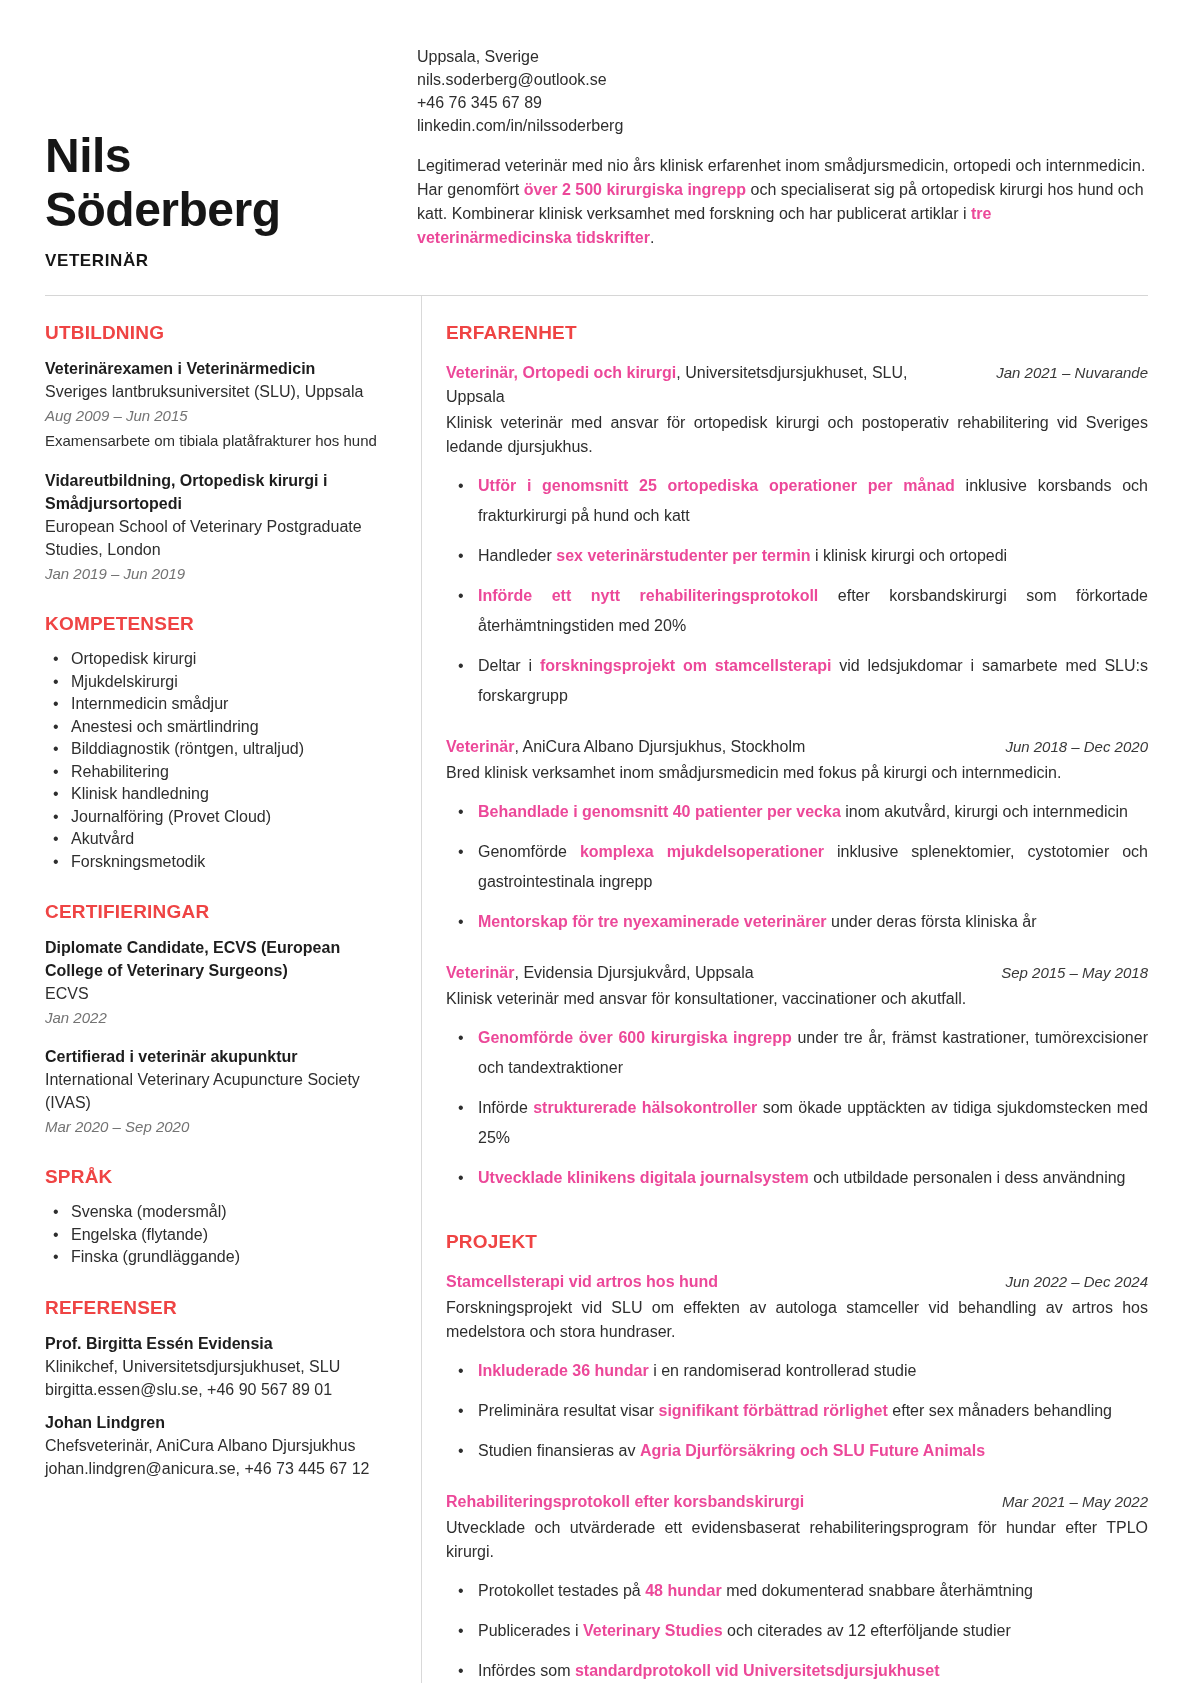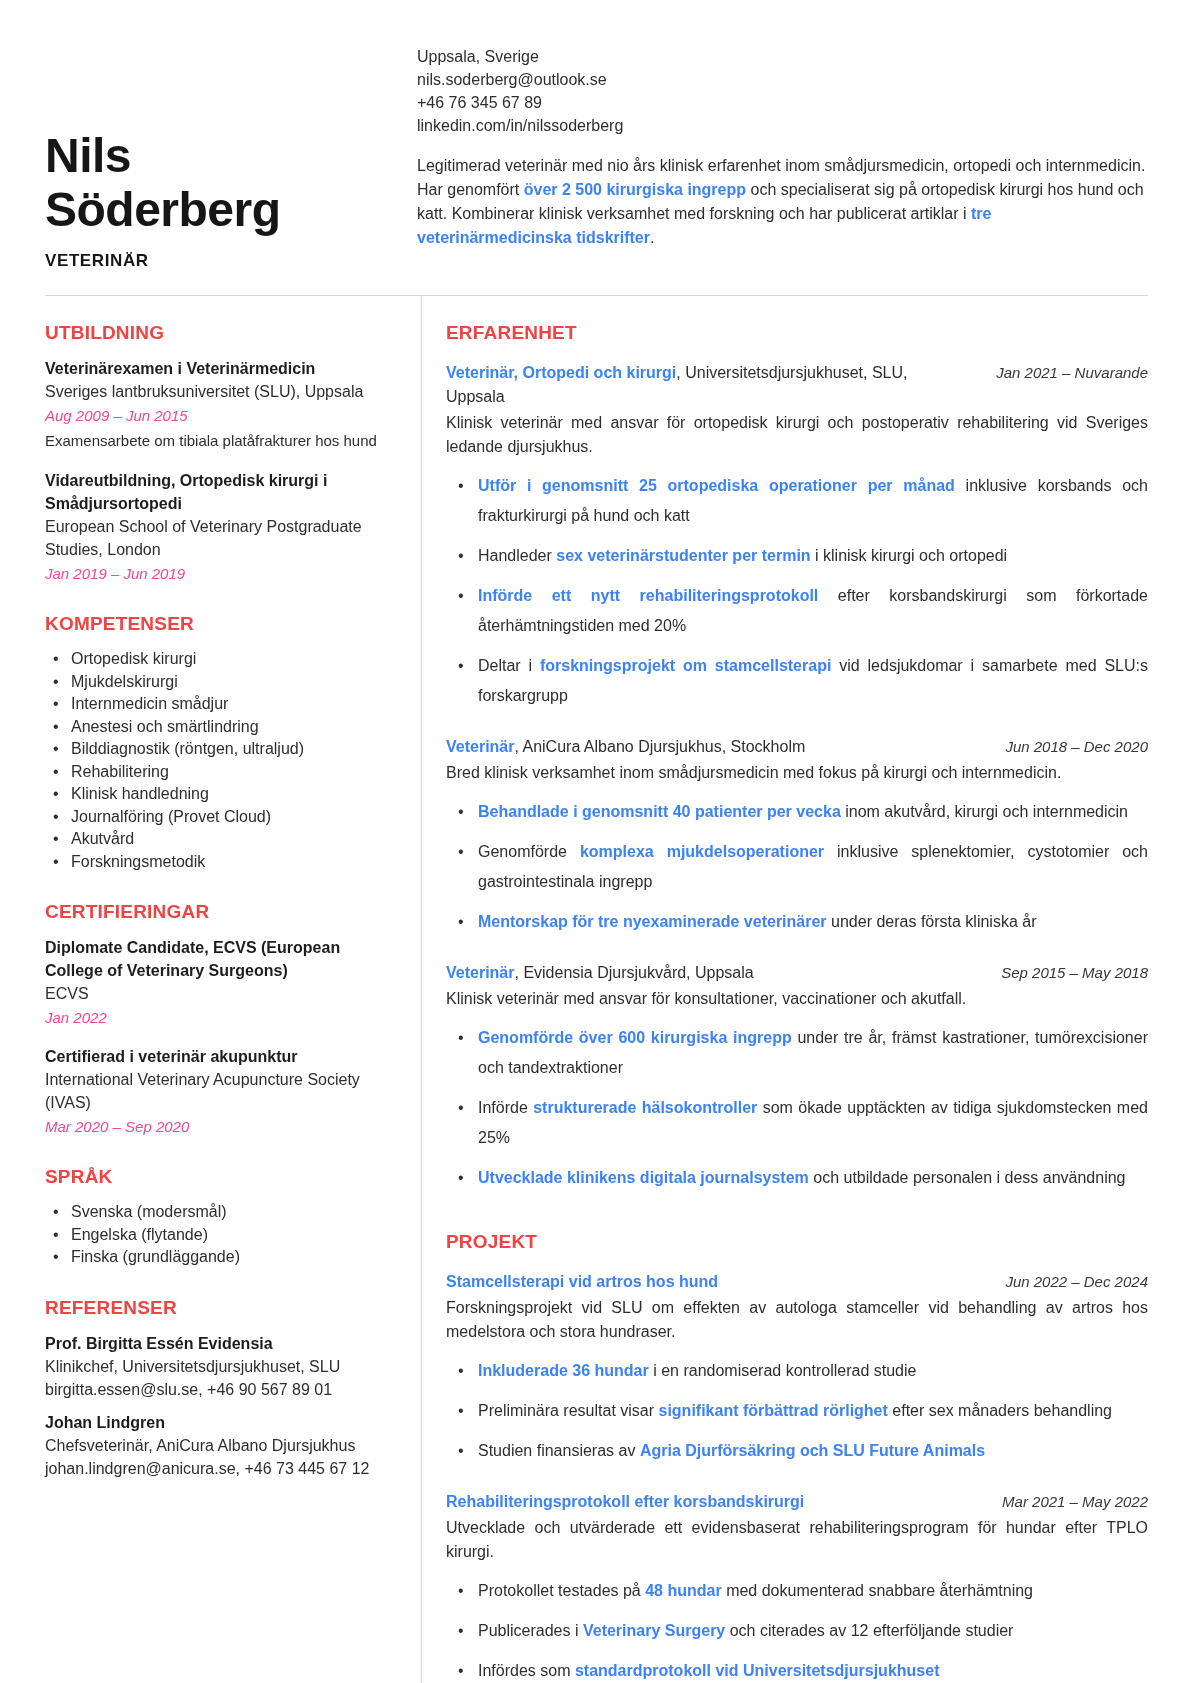--- a/index.html
+++ b/index.html
@@ -3,21 +3,21 @@
 <meta charset="utf-8">
 <title>Resume</title>
 <style>
   html,body{margin:0;padding:0;background:#ffffff;}
   .page{
     width:1190px;min-height:1683px;box-sizing:border-box;
     padding:0 42px 40px 45px;background:#ffffff;
     font-family:"Liberation Sans","DejaVu Sans",sans-serif;
     color:#2e2e2e;-webkit-font-smoothing:antialiased;
   }
-  strong{font-weight:700;color:#3b82f6;}
+  strong{font-weight:700;color:#ec4899;}
 
   
   .header{display:flex;padding-top:45px;}
   .name-block{flex:0 0 372px;margin-top:84px;}
   .name{margin:0;font-size:48px;line-height:54px;font-weight:700;color:#161616;letter-spacing:-0.5px;}
   .role{margin-top:14px;font-size:17px;font-weight:700;letter-spacing:0.6px;color:#161616;}
   .header-right{flex:1;min-width:0;}
   .contact-line{font-size:16px;line-height:23px;color:#2e2e2e;}
   .summary{margin:17px 0 0;font-size:16px;line-height:24px;color:#2e2e2e;}
 
@@ -32,21 +32,21 @@
   .sec{margin-bottom:28px;}
   .col-right .sec{margin-bottom:38px;}
   h2.sec-h{margin:0 0 14px;font-size:19px;line-height:21px;font-weight:700;color:#ef4444;letter-spacing:0.2px;}
   .col-right h2.sec-h{margin-bottom:18px;}
 
   
   .item{margin-bottom:16px;}
   .item:last-child{margin-bottom:0;}
   .item-title{font-size:16px;line-height:23px;font-weight:700;color:#1d1d1d;}
   .org{font-size:16px;line-height:23px;}
-  .date-i{font-size:15px;line-height:22px;font-style:italic;color:#ec4899;margin-top:2px;}
+  .date-i{font-size:15px;line-height:22px;font-style:italic;color:#737373;margin-top:2px;}
   .note{font-size:15px;line-height:24px;text-align:justify;margin-top:2px;}
 
   ul.dotlist{list-style:none;margin:0;padding:0;}
   ul.dotlist li{position:relative;padding-left:26px;font-size:16px;line-height:22.5px;}
   ul.dotlist li::before{content:"•";position:absolute;left:8px;color:#2e2e2e;}
 
   .ref-name{font-size:16px;line-height:23px;font-weight:700;color:#1d1d1d;}
   .ref-line{font-size:16px;line-height:23px;}
   .ref{margin-bottom:10px;}
   .ref:last-child{margin-bottom:0;}
@@ -229,21 +229,21 @@
               </ul>
             </div>
             <div class="job">
               <div class="job-head">
                 <div class="job-title"><strong>Rehabiliteringsprotokoll efter korsbandskirurgi</strong></div>
                 <div class="job-date">Mar 2021 – May 2022</div>
               </div>
               <div class="job-sum"><span>Utvecklade och utvärderade ett evidensbaserat rehabiliteringsprogram för hundar efter TPLO kirurgi.</span></div>
               <ul class="rlist">
                 <li><span>Protokollet testades på </span><strong>48 hundar</strong><span> med dokumenterad snabbare återhämtning</span></li>
-                <li><span>Publicerades i </span><strong>Veterinary Surgery</strong><span> och citerades av 12 efterföljande studier</span></li>
+                <li><span>Publicerades i </span><strong>Veterinary Studies</strong><span> och citerades av 12 efterföljande studier</span></li>
                 <li><span>Infördes som </span><strong>standardprotokoll vid Universitetsdjursjukhuset</strong></li>
               </ul>
             </div>
           </div>
       </section>
 
       <section class="sec">
         <h2 class="sec-h">FRITIDSAKTIVITET</h2>
         <div id="act-list">
             <div class="job">

